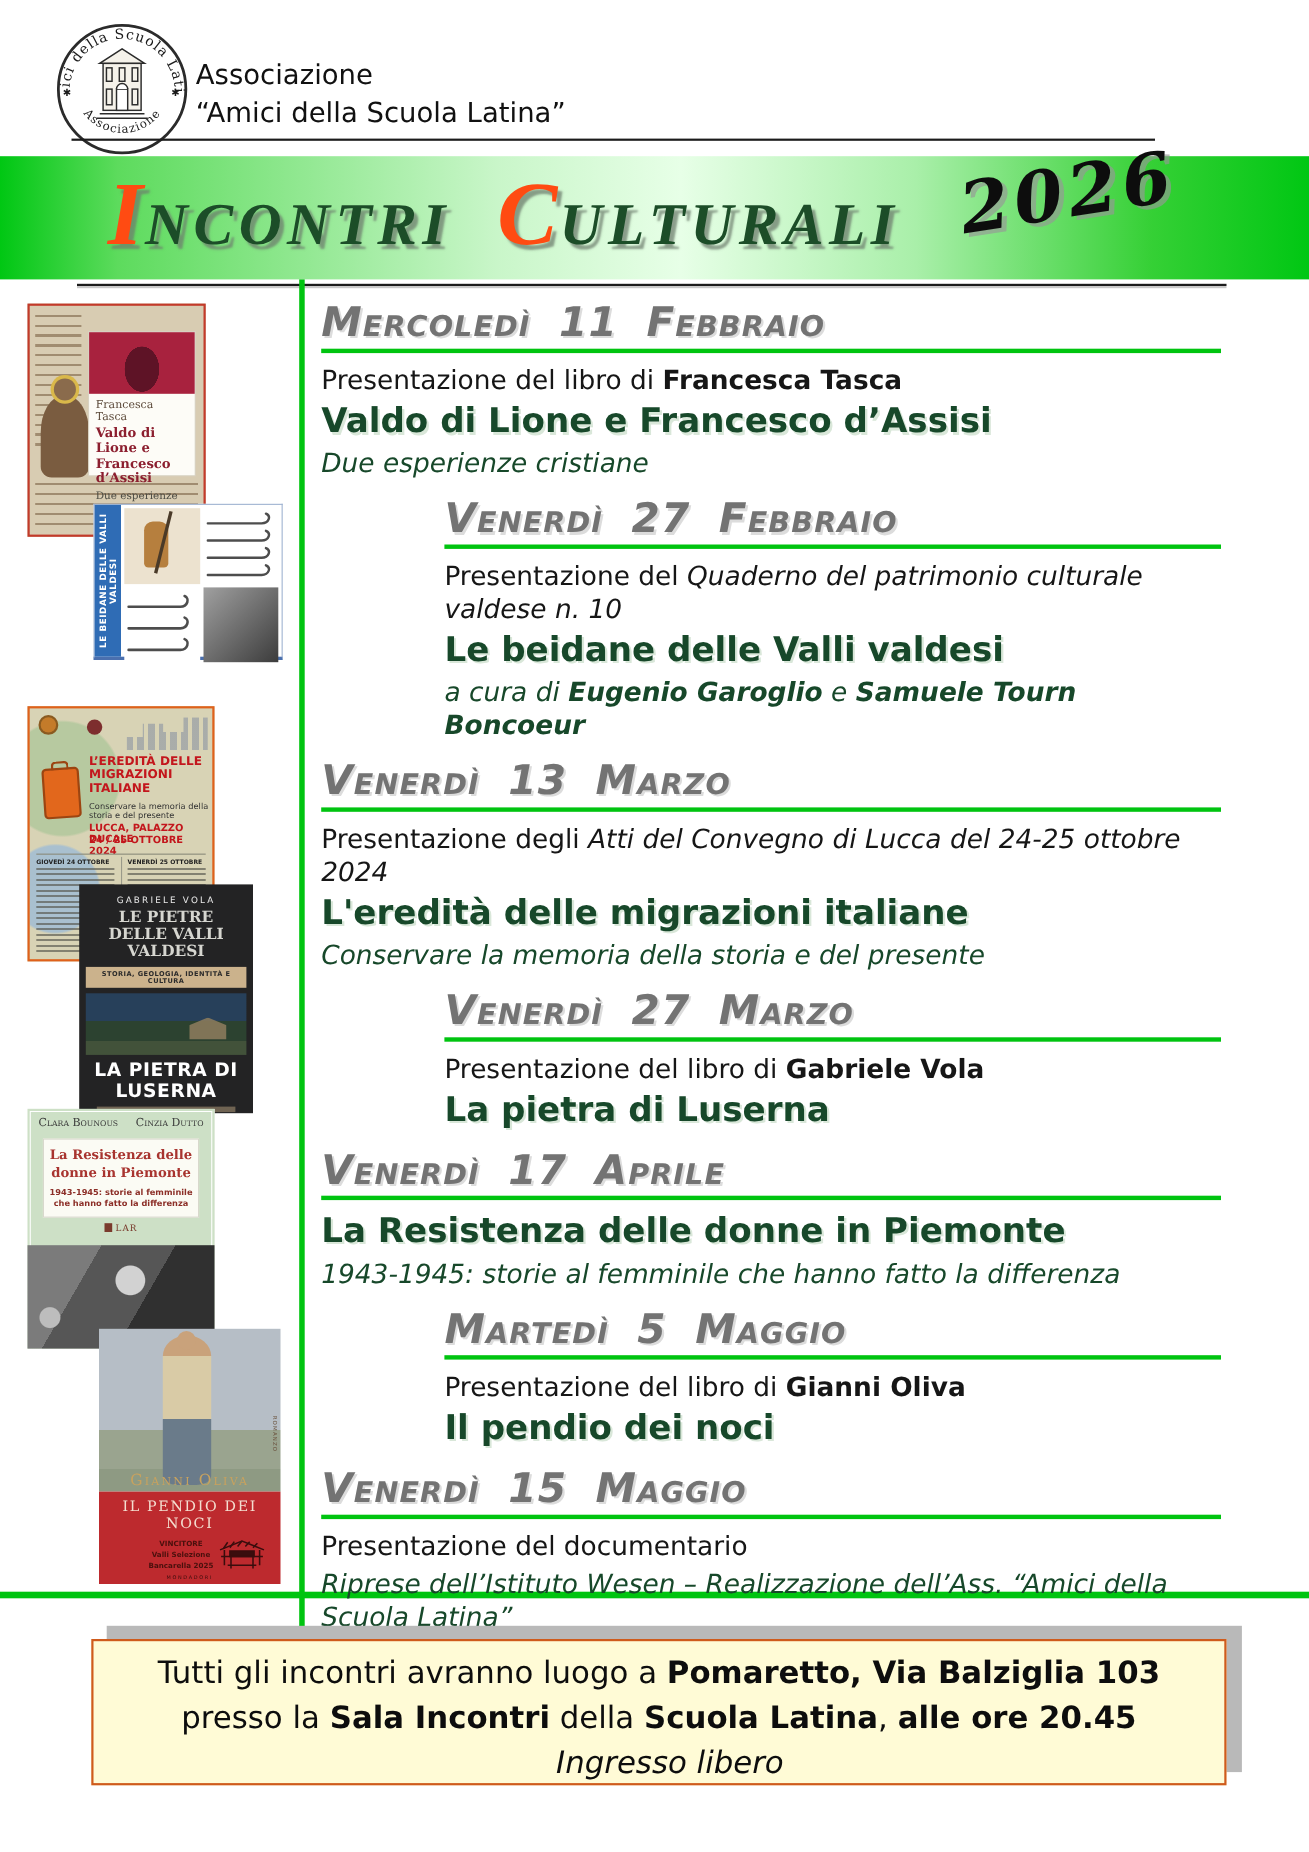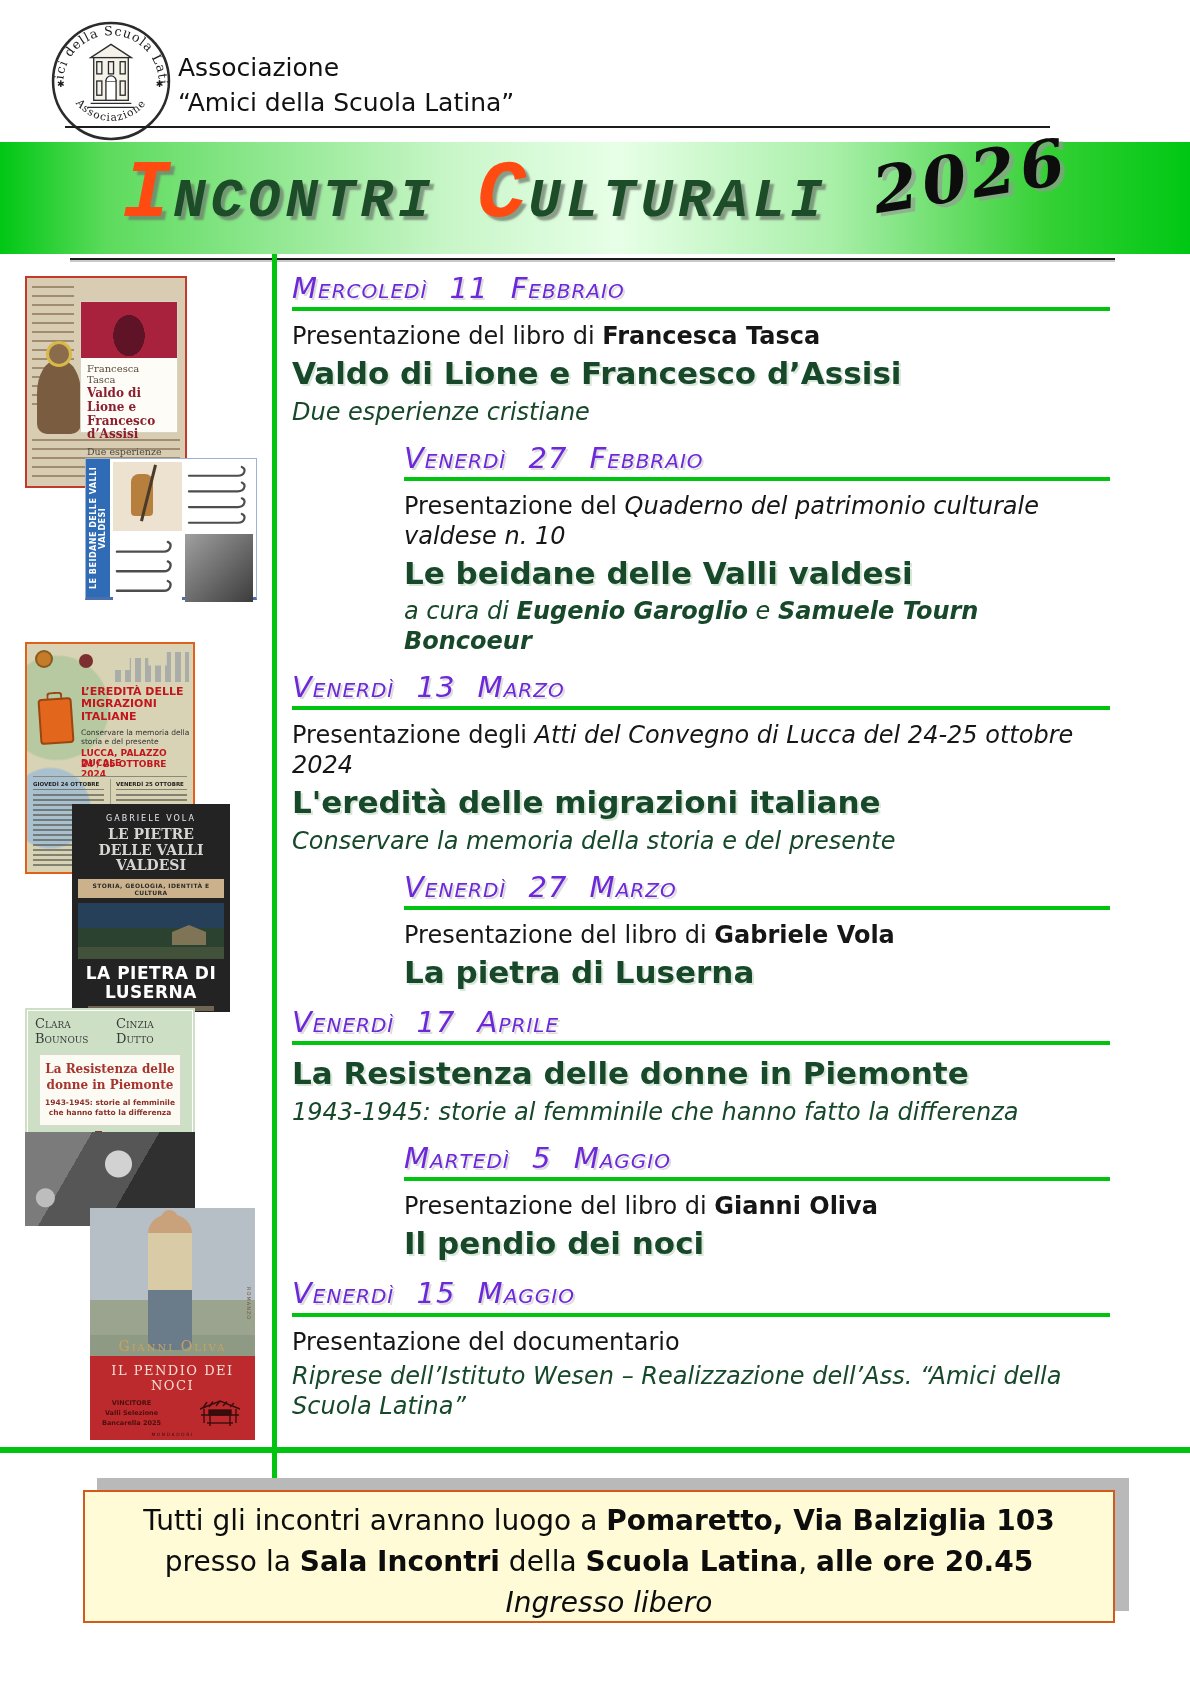--- a/index.html
+++ b/index.html
@@ -7,41 +7,41 @@
         font-family:"DejaVu Sans","Liberation Sans",sans-serif;color:#111;}
 
   
   .logo-wrap{position:absolute;left:50px;top:20px;width:122px;height:122px;}
   .org-name{position:absolute;left:178px;top:50px;font-size:25px;line-height:35px;color:#111;}
   .header-rule{position:absolute;left:65px;top:126px;width:985px;height:0;border-top:2px solid #1c1c1c;}
 
   
   .banner{position:absolute;left:0;top:142px;width:1190px;height:112px;
           background:linear-gradient(90deg,#00c713 0%,#5ddb5d 9%,#c9f6c9 38%,#e7ffe7 52%,#a9efa9 70%,#35d035 88%,#00c713 100%);}
-  .banner-title{position:absolute;left:122px;top:6px;white-space:nowrap;
-                font-family:Liberation Mono, monospace;font-style:italic;font-weight:bold;
+  .banner-title{position:absolute;left:98px;top:6px;white-space:nowrap;
+                font-family:Liberation Serif, serif;font-style:italic;font-weight:bold;
                 text-shadow:4px 4px 2px rgba(110,125,110,.75);}
   .lead{font-size:82px;color:#ff4b12;letter-spacing:2px;}
   .rest{font-size:54px;color:#1c4d28;letter-spacing:5px;text-transform:uppercase;}
   .word2{margin-left:42px;}
   .banner-year{position:absolute;left:872px;top:-4px;font-family:"DejaVu Serif","Liberation Serif",serif;
                font-style:italic;font-weight:bold;font-size:64px;color:#0d0d0d;letter-spacing:5px;
                transform:rotate(-9deg);text-shadow:4px 4px 0 rgba(150,150,150,.65);}
   .banner-rule{position:absolute;left:70px;top:258px;width:1045px;height:2px;background:#1c1c1c;box-shadow:0 2px 0 #c9c9c9;}
 
   
   .vline{position:absolute;left:272px;top:254px;width:5px;height:1236px;background:#00c410;}
   .hline{position:absolute;left:0;top:1447px;width:1190px;height:6px;background:#00c410;}
 
   
   .events{position:absolute;left:292px;top:272px;width:818px;}
   .event{margin-bottom:15px;}
   .event.indent{padding-left:112px;}
-  .event-date{font-style:italic;font-weight:normal;font-variant:small-caps;font-size:29px;line-height:1.15;
-              color:#6d28d9;letter-spacing:1px;word-spacing:12px;text-shadow:2px 2px 0 #dcdcdc;}
+  .event-date{font-style:italic;font-weight:bold;font-variant:small-caps;font-size:37px;line-height:1.15;
+              color:#737373;letter-spacing:1px;word-spacing:12px;text-shadow:2px 2px 0 #dcdcdc;}
   .event-rule{height:4px;background:#00c410;margin:2px 0 10px;}
   .event-intro{font-size:24px;line-height:1.25;color:#161616;margin-bottom:4px;}
   .event-title{font-size:31px;line-height:1.2;font-weight:bold;color:#17482a;margin-bottom:4px;
                text-shadow:2px 2px 0 #d9e7d9;}
   .event-sub{font-size:24px;line-height:1.25;color:#17482a;}
 
   
   .note-shadow{position:absolute;left:97px;top:1478px;width:1032px;height:133px;background:#b9b9b9;}
   .note-box{position:absolute;left:83px;top:1490px;width:1032px;height:133px;box-sizing:border-box;
             background:#fffbd6;border:2px solid #cf5b1c;text-align:center;padding-top:8px;}
@@ -108,42 +108,42 @@
   .c4-photo{height:56px;margin:5px 6px;position:relative;
             background:linear-gradient(to bottom,#27405a 0 45%,#2c4230 45% 78%,#42523a 78%);}
   .c4-photo::after{content:"";position:absolute;right:18px;top:22px;width:34px;height:20px;background:#8a7a5c;
                    clip-path:polygon(0 35%,50% 0,100% 35%,100% 100%,0 100%);opacity:.9;}
   .c4-title2{font-size:17px;font-weight:800;color:#fff;line-height:1.1;margin-top:3px;letter-spacing:.5px;}
   .c4-cap{height:5px;margin:5px 16px 0;background:rgba(203,178,140,.45);}
   
   .c5{left:25px;top:1008px;width:170px;height:218px;background:#cde0c6;z-index:5;
       box-shadow:inset 0 0 0 2px #cde0c6, inset 0 0 0 3px #ffffff;}
   .c5-authors{display:flex;justify-content:space-between;padding:8px 10px 0;font-variant:small-caps;
-              font-size:13px;color:#3a3a3a;font-family:"DejaVu Serif",serif;}
+              font-size:10px;color:#3a3a3a;font-family:"DejaVu Serif",serif;}
   .c5-panel{margin:8px 14px 0;background:#fbfbf4;border:1px solid #d8d8cc;padding:7px 5px;text-align:center;}
   .c5-title{font-family:"DejaVu Serif",serif;color:#a8342f;font-weight:700;font-size:12px;line-height:1.3;}
   .c5-sub{color:#8c2f28;font-size:7.5px;font-weight:700;margin-top:5px;line-height:1.35;}
   .c5-logo{text-align:center;font-size:8px;color:#7a3b2d;margin-top:5px;font-family:"DejaVu Serif",serif;letter-spacing:1px;}
   .c5-logo::before{content:"";display:inline-block;width:7px;height:8px;background:#7a3b2d;margin-right:3px;vertical-align:-1px;}
   .c5-photo{position:absolute;left:0;right:0;bottom:0;height:94px;
             background:radial-gradient(circle at 55% 34%,#d2d2d2 0 13px,rgba(0,0,0,0) 14px),
                        radial-gradient(circle at 12% 70%,#bdbdbd 0 9px,rgba(0,0,0,0) 10px),
                        linear-gradient(120deg,#7b7b7b 0 30%,#565656 30% 60%,#303030 60%);}
   
   .c6{left:90px;top:1208px;width:165px;height:232px;z-index:6;}
   .c6-paint{height:148px;position:relative;background:linear-gradient(to bottom,#b6bec6 0 62%,#9aa48f 62% 86%,#8e9a83 86%);}
   .c6-figure{position:absolute;left:58px;top:6px;width:44px;height:136px;border-radius:50% 50% 30% 30% / 14% 14% 6% 6%;
              background:linear-gradient(to bottom,#c9a27b 0 14%,#d9cba6 14% 56%,#6a7b8a 56%);}
   .c6-figure::before{content:"";position:absolute;left:13px;top:-4px;width:17px;height:17px;border-radius:50%;background:#c9a27b;}
   .c6-romanzo{position:absolute;right:3px;bottom:36px;writing-mode:vertical-rl;font-size:5px;color:#6e5844;letter-spacing:1px;}
   .c6-author{position:absolute;left:0;right:0;bottom:2px;text-align:center;color:#c8a25e;
              font-family:"DejaVu Serif",serif;font-size:14px;letter-spacing:2px;font-variant:small-caps;}
   .c6-band{height:84px;background:#bd2a2e;position:relative;text-align:center;}
   .c6-title{font-family:"DejaVu Serif",serif;font-size:13px;letter-spacing:1.5px;color:#f4ded0;padding-top:7px;}
-  .c6-awardrow{display:flex;justify-content:space-between;align-items:center;padding:5px 12px 0;}
+  .c6-awardrow{display:flex;justify-content:space-between;align-items:center;padding:5px 12px 0;margin-left:33px;}
   .c6-award{font-size:6.5px;font-weight:700;color:#4a100d;text-align:center;line-height:1.55;}
   .c6-pub{position:absolute;bottom:3px;left:0;right:0;font-size:4.5px;color:#3a0d0d;letter-spacing:1.5px;}
 </style>
 </head>
 <body>
 
 <div class="page">
 
   <div class="logo-wrap">
     <svg viewBox="0 0 120 120" width="122" height="122">

